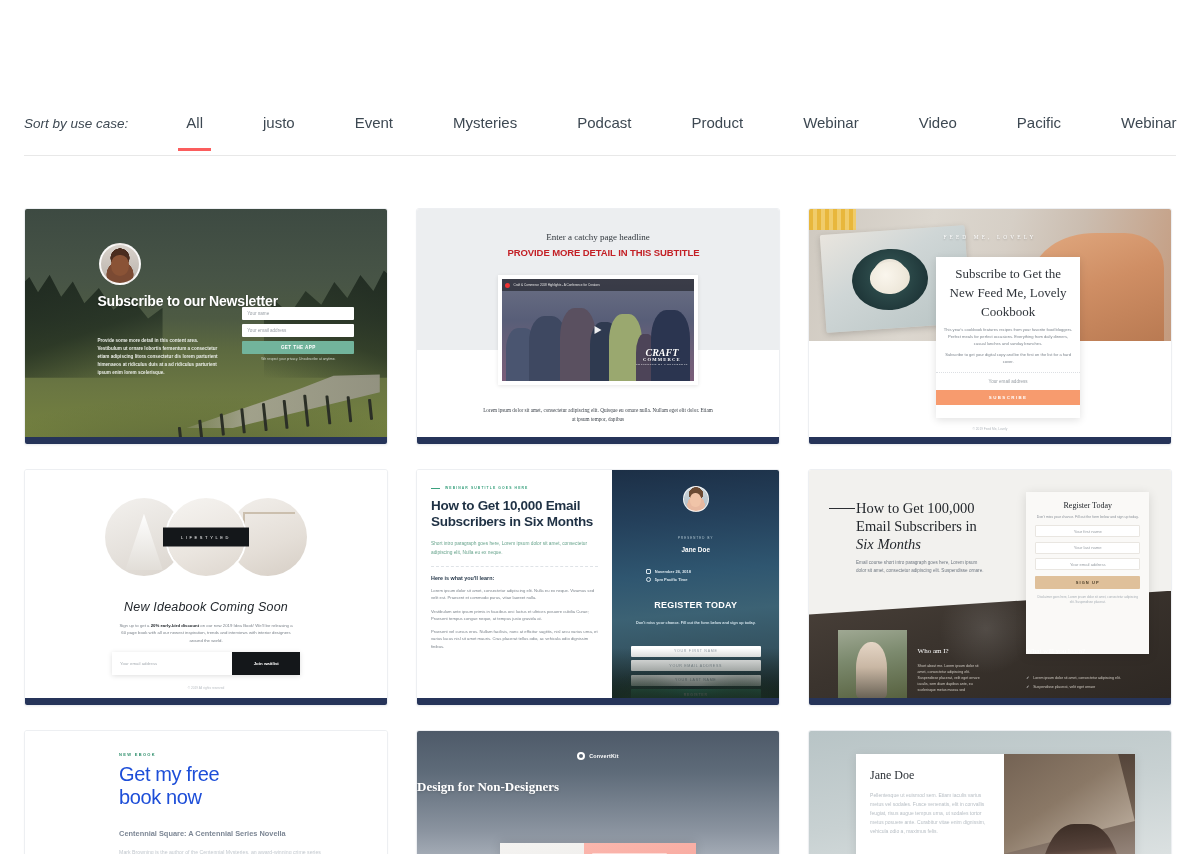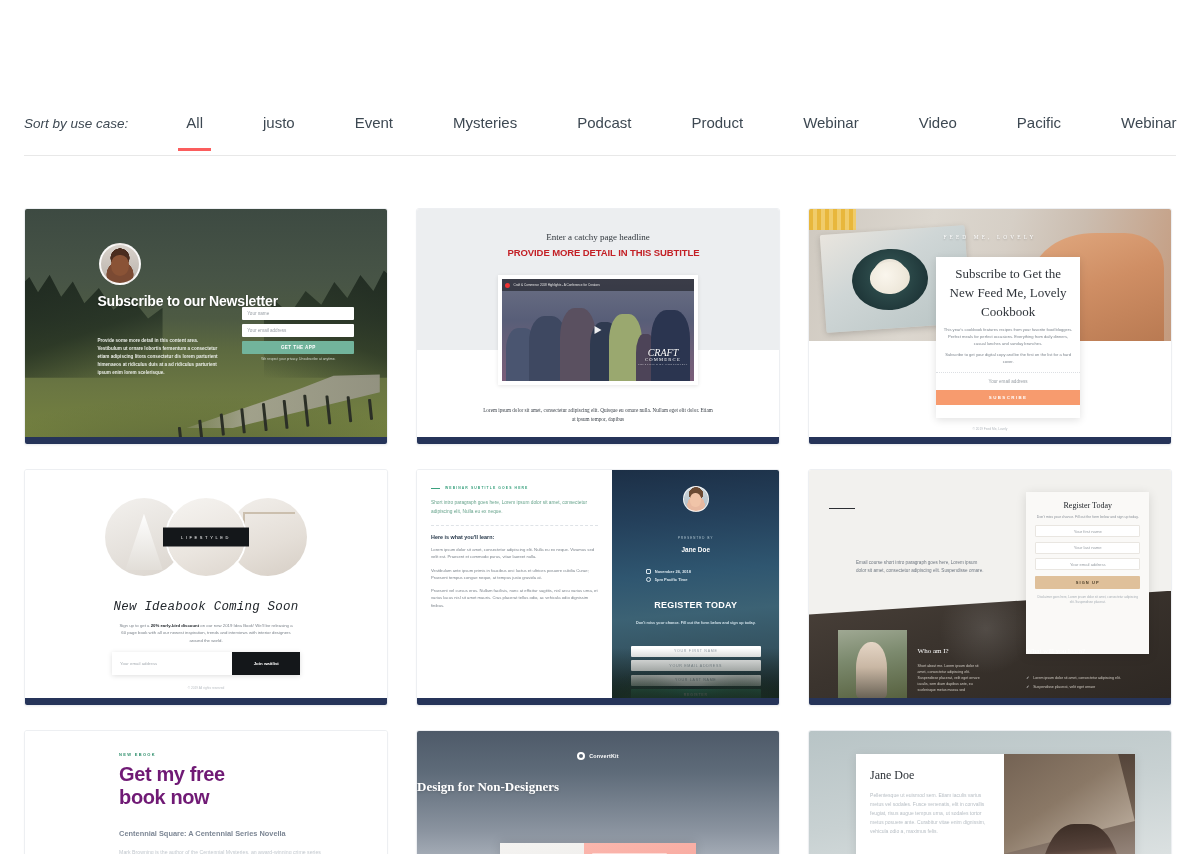--- a/index.html
+++ b/index.html
@@ -166,21 +166,21 @@
     font-size:3.1px; color:#e3e3e3; white-space:nowrap;
   }
   .c2-ytdot { width:5px; height:5px; border-radius:50%; background:#e33; flex:none; }
   .c2-play {
     position:absolute; left:50%; top:50%; transform:translate(-50%,-50%);
     width:0; height:0; border-left:7px solid rgba(255,255,255,.92);
     border-top:4.5px solid transparent; border-bottom:4.5px solid transparent;
   }
   .c2-brand {
     position:absolute; right:3%; bottom:14%;
-    font-family:"Liberation Serif", serif; font-style:italic; font-weight:400;
+    font-family:"Liberation Serif", serif; font-style:italic; font-weight:700;
     color:#fff; font-size:10px; line-height:1; text-align:center;
     text-shadow:0 1px 2px rgba(0,0,0,.3);
   }
   .c2-brand small { display:block; font-style:normal; font-size:4.6px; letter-spacing:1.2px; }
   .c2-brand em { display:block; font-style:normal; font-size:2.6px; letter-spacing:.6px; opacity:.85; margin-top:1px; }
   .c2-p {
     position:absolute; left:18%; right:18%; bottom:6%;
     text-align:center; font-family:"Liberation Serif", serif;
     font-size:5.2px; line-height:1.65; color:#3a4048;
   }
@@ -252,21 +252,21 @@
     background:linear-gradient(180deg,rgba(255,255,255,.95),rgba(226,222,216,.9)); clip-path:polygon(50% 0,100% 100%,0 100%); }
   .c4-c3::after{ content:""; position:absolute; left:18%; top:18%; width:64%; height:30%;
     border-top:2px solid #cbbfae; border-left:2px solid #cbbfae; }
   .c4-tag {
     position:absolute; left:50%; top:50%; transform:translate(-50%,-50%);
     z-index:3; background:#14171a; color:#fff;
     font-size:4px; letter-spacing:2.6px; padding:7px 18px;
   }
   .c4-h {
     position:absolute; left:0; right:0; top:57%;
-    text-align:center; font-family:Liberation Mono, monospace;
+    text-align:center; font-family:Liberation Sans, sans-serif;
     font-style:italic; font-size:12.5px; color:#23282d; letter-spacing:.2px;
   }
   .c4-p {
     position:absolute; left:26%; right:26%; top:66.5%;
     text-align:center; font-size:4.3px; line-height:1.75; color:#7b828a;
   }
   .c4-p b { color:#23282d; }
   .c4-form {
     position:absolute; left:24%; right:24%; top:80%; height:23px;
     background:#fff; box-shadow:0 1px 5px rgba(0,0,0,.13);
@@ -384,21 +384,21 @@
   .c6-q1 { position:absolute; left:30%; bottom:19%; font-family:"Liberation Serif", serif; font-size:7px; color:#fff; }
   .c6-q1p { position:absolute; left:30%; right:52%; bottom:2%; font-size:3.6px; line-height:1.72; color:#cfc9c0; }
   .c6-q2 { position:absolute; left:60%; bottom:19%; font-family:"Liberation Serif", serif; font-size:7px; color:#fff; }
   .c6-list { position:absolute; left:60%; right:5%; bottom:2%; font-size:3.6px; line-height:1.72; color:#cfc9c0; }
   .c6-list div { display:flex; gap:4px; margin-bottom:3px; }
   .c6-list i { color:#fff; font-style:normal; flex:none; }
 
   
   .c7 { background:#fff; padding:20px 0 0 0; }
   .c7-eyebrow { position:absolute; left:26%; top:9%; font-size:4px; font-weight:700; letter-spacing:1.3px; color:#2f8f6c; }
-  .c7-h { position:absolute; left:26%; top:14%; font-size:20px; font-weight:700; line-height:1.16; color:#701a75; letter-spacing:-0.4px; }
+  .c7-h { position:absolute; left:26%; top:14%; font-size:20px; font-weight:400; line-height:1.16; color:#1d4ed8; letter-spacing:-0.4px; }
   .c7-sub { position:absolute; left:26%; top:43%; font-size:7.4px; font-weight:700; color:#7d8795; }
   .c7-p { position:absolute; left:26%; right:14%; top:51.5%; font-size:5.2px; line-height:1.75; color:#c2c8ce; }
 
   
   .c8 {
     background: linear-gradient(180deg,#4e5a69 0%,#5e6b79 18%,#8b94a0 44%,#c3c9d1 68%,#eef0f3 88%,#ffffff 100%);
   }
   .c8-logo { position:absolute; left:0; right:0; top:9%; display:flex; align-items:center; justify-content:center; gap:4px; }
   .c8-ring { width:8px; height:8px; border-radius:50%; border:2px solid #fff; }
   .c8-logot { font-size:5.4px; font-weight:700; color:#fff; letter-spacing:.2px; }
@@ -573,20 +573,21 @@
     </div>
 
     <div class="card">
       <div class="card-inner">
         <div class="thumb">
           <div class="c5-l">
             <div class="c5-eyebrow">
                 <i></i>
                 <span>WEBINAR SUBTITLE GOES HERE</span>
               </div>
+            <div class="c5-h">How to Get 10,000 Email Subscribers in Six Months</div>
             <div class="c5-intro">Short intro paragraph goes here, Lorem ipsum dolor sit amet, consectetur adipiscing elit, Nulla eu ex neque.</div>
             <div class="c5-hr"></div>
             <div class="c5-learn">Here is what you'll learn:</div>
             <div class="c5-body">Lorem ipsum dolor sit amet, consectetur adipiscing elit. Nulla eu ex neque. Vivamus sed velit est. Praesent et commodo purus, vitae laoreet nulla.</div>
             <div class="c5-body">Vestibulum ante ipsum primis in faucibus orci luctus et ultrices posuere cubilia Curae; Praesent tempus congue neque, at tempus justo gravida at.</div>
             <div class="c5-body">Praesent vel cursus eros. Nullam facilisis, nunc at efficitur sagittis, nisl arcu varius urna, et varius lacus nisl sit amet mauris. Cras placerat tellus odio, ac vehicula odio dignissim finibus.</div>
           </div>
           <div class="c5-r">
             <div class="c5-av"></div>
             <div class="c5-by">PRESENTED BY</div>
@@ -615,20 +616,25 @@
       </div>
       <div class="card-base"></div>
     </div>
 
     <div class="card">
       <div class="card-inner">
         <div class="thumb">
           <div class="c6-top"></div>
           <div class="c6-dark"></div>
           <div class="c6-dash"></div>
+          <div class="c6-h">
+            <span>How to Get 100,000</span><br>
+            <span>Email Subscribers in</span><br>
+            <i>Six Months</i>
+          </div>
           <div class="c6-p">Email course short intro paragraph goes here, Lorem ipsum dolor sit amet, consectetur adipiscing elit. Suspendisse ornare.</div>
           <div class="c6-card">
             <div class="c6-ch">Register Today</div>
             <div class="c6-cp">Don't miss your chance. Fill out the form below and sign up today.</div>
             <div class="c6-fi">Your first name</div>
             <div class="c6-fi">Your last name</div>
             <div class="c6-fi">Your email address</div>
             <div class="c6-fb">SIGN UP</div>
             <div class="c6-fn">Disclaimer goes here, Lorem ipsum dolor sit amet, consectetur adipiscing elit. Suspendisse placerat.</div>
           </div>

